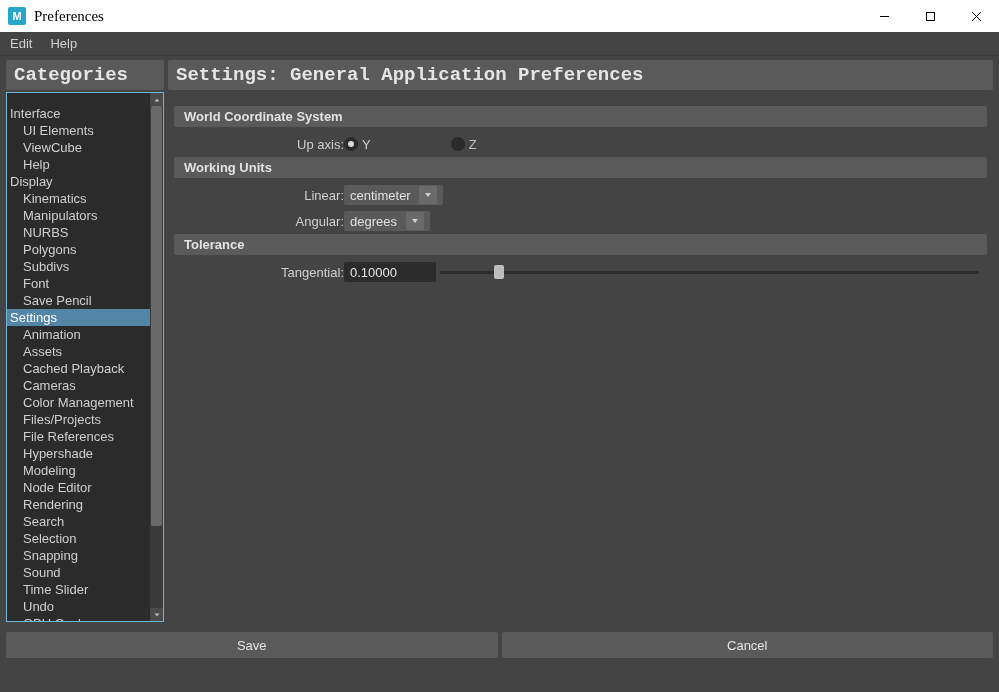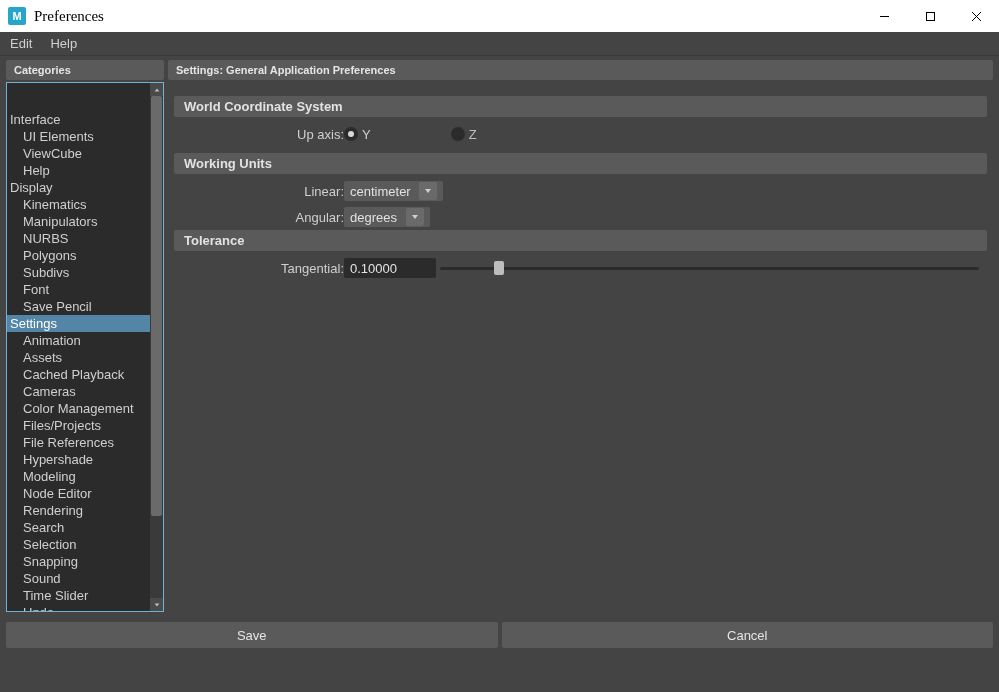--- a/index.html
+++ b/index.html
@@ -59,23 +59,24 @@
   
   .header-row {
     display: flex;
     gap: 4px;
     padding: 4px 6px 0 6px;
   }
   .header-box {
     background: #5a5a5a;
     color: #e5e5e5;
     font-weight: bold;
-    font-size: 11px;
+    font-size: 19px;
     padding: 4px 8px;
     border-radius: 2px;
+    font-family: Liberation Mono, monospace;
   }
   .header-box.left { width: 158px; }
   .header-box.right { flex: 1; }
 
   
   .main {
     display: flex;
     gap: 4px;
     padding: 2px 6px 4px 6px;
     height: 536px;
@@ -92,21 +93,20 @@
     background: #2b2b2b;
     border: 1px solid #6fb4d6;
     position: relative;
     overflow: hidden;
   }
   .sidebar-inner{
     position:absolute;
     left:0;right:13px;top:0;bottom:0;
     overflow:hidden;
     padding-top:12px;
-    margin-top:16px;
   }
   .tree-cat {
     color: #cfcfcf;
     padding: 0 3px;
     line-height: 17px;
   }
   .tree-item {
     color: #cfcfcf;
     padding: 0 3px 0 16px;
     line-height: 17px;
@@ -311,21 +311,21 @@
 
     <div class="section-head">World Coordinate System</div>
     <div class="row">
       <div class="lbl">Up axis:</div>
       <span class="radio checked"></span>
       <span class="radio-label">Y</span>
       <span class="radio"></span>
       <span>Z</span>
     </div>
 
-    <div class="section-head" style="margin-top:6px">Working Units</div>
+    <div class="section-head" style="">Working Units</div>
     <div class="row">
       <div class="lbl">Linear:</div>
       <div class="dropdown">
         <span>centimeter</span>
         <span class="dd-arrow">
           <svg width="10" height="10">
               <path d="M2 3 L5 7 L8 3 Z" fill="#d0d0d0"></path>
             </svg>
         </span>
       </div>

